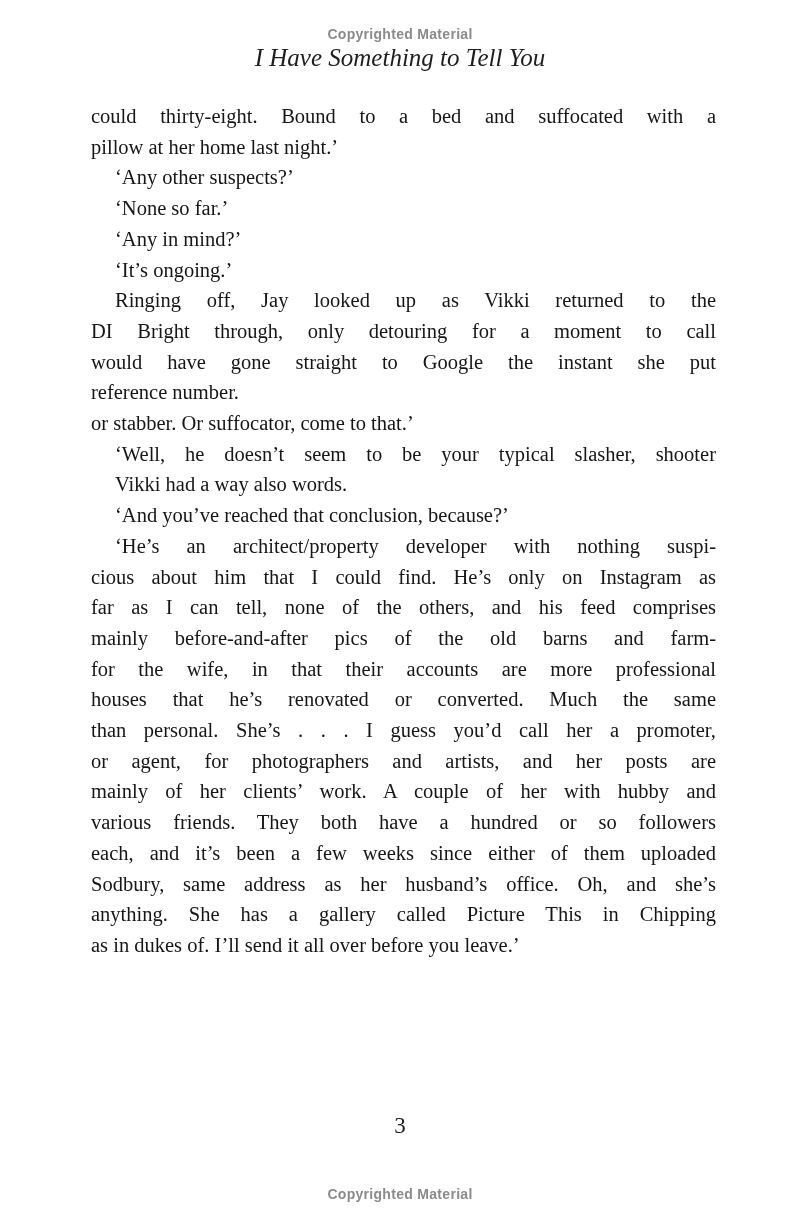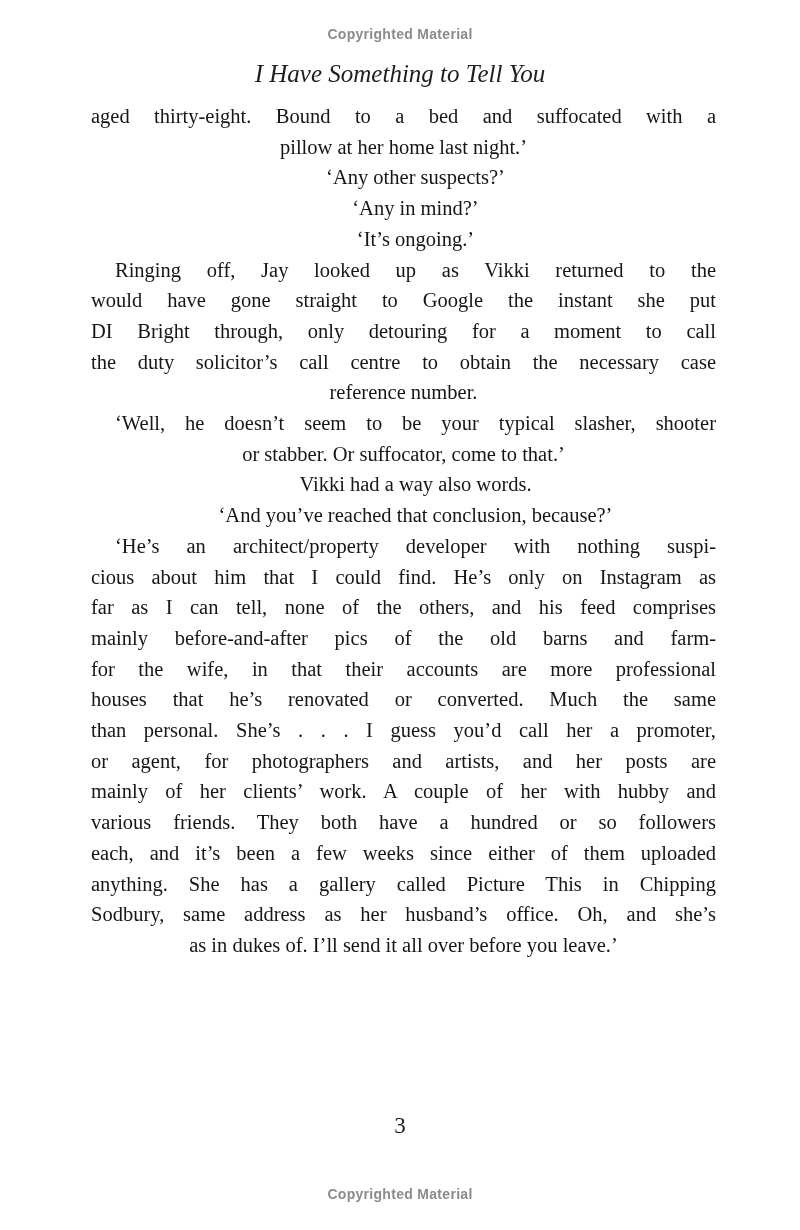--- a/index.html
+++ b/index.html
@@ -24,38 +24,38 @@
     font-family: "Liberation Sans", sans-serif;
     font-weight: bold;
     font-size: 14px;
     color: #8b8b8b;
     letter-spacing: 0.3px;
   }
   .watermark.top { top: 26px; }
   .watermark.bottom { top: 1186px; }
   .running-head {
     position: absolute;
-    top: 60px;
+    top: 44px;
     left: 0;
     width: 100%;
     text-align: center;
     font-style: italic;
     font-size: 25px;
     color: #1e1e1e;
   }
   .body-text {
     position: absolute;
     top: 101px;
     left: 91px;
     width: 625px;
     font-size: 20.5px;
     line-height: 30.7px;
     color: #161616;
   }
-  .line { text-align: center; white-space: normal; }
+  .line { text-align: left; white-space: normal; }
   .line.j {
     text-align: justify;
     text-align-last: justify;
   }
   .line.i { text-indent: 24px; }
   .page-number {
     position: absolute;
     top: 1113px;
     left: 0;
     width: 100%;
@@ -66,46 +66,46 @@
 </style>
 </head>
 <body>
 
 <div class="page">
   <div class="watermark top">Copyrighted Material</div>
 
   <div class="running-head">I Have Something to Tell You</div>
 
   <div class="body-text">
-      <div class="line j">aged thirty-eight. Bound to a bed and suffocated with a</div>
+      <div class="line j">could thirty-eight. Bound to a bed and suffocated with a</div>
       <div class="line">pillow at her home last night.’</div>
       <div class="line i">‘Any other suspects?’</div>
+      <div class="line i">‘None so far.’</div>
       <div class="line i">‘Any in mind?’</div>
       <div class="line i">‘It’s ongoing.’</div>
       <div class="line j i">Ringing off, Jay looked up as Vikki returned to the</div>
+      <div class="line j">DI Bright through, only detouring for a moment to call</div>
       <div class="line j">would have gone straight to Google the instant she put</div>
-      <div class="line j">DI Bright through, only detouring for a moment to call</div>
-      <div class="line j">the duty solicitor’s call centre to obtain the necessary case</div>
       <div class="line">reference number.</div>
+      <div class="line">or stabber. Or suffocator, come to that.’</div>
       <div class="line j i">‘Well, he doesn’t seem to be your typical slasher, shooter</div>
-      <div class="line">or stabber. Or suffocator, come to that.’</div>
       <div class="line i">Vikki had a way also words.</div>
       <div class="line i">‘And you’ve reached that conclusion, because?’</div>
       <div class="line j i">‘He’s an architect/property developer with nothing suspi-</div>
       <div class="line j">cious about him that I could find. He’s only on Instagram as</div>
       <div class="line j">far as I can tell, none of the others, and his feed comprises</div>
       <div class="line j">mainly before-and-after pics of the old barns and farm-</div>
       <div class="line j">for the wife, in that their accounts are more professional</div>
       <div class="line j">houses that he’s renovated or converted. Much the same</div>
       <div class="line j">than personal. She’s . . . I guess you’d call her a promoter,</div>
       <div class="line j">or agent, for photographers and artists, and her posts are</div>
       <div class="line j">mainly of her clients’ work. A couple of her with hubby and</div>
       <div class="line j">various friends. They both have a hundred or so followers</div>
       <div class="line j">each, and it’s been a few weeks since either of them uploaded</div>
+      <div class="line j">Sodbury, same address as her husband’s office. Oh, and she’s</div>
       <div class="line j">anything. She has a gallery called Picture This in Chipping</div>
-      <div class="line j">Sodbury, same address as her husband’s office. Oh, and she’s</div>
       <div class="line">as in dukes of. I’ll send it all over before you leave.’</div>
     </div>
 
   <div class="page-number">3</div>
 
   <div class="watermark bottom">Copyrighted Material</div>
 </div>
 
 </body></html>

